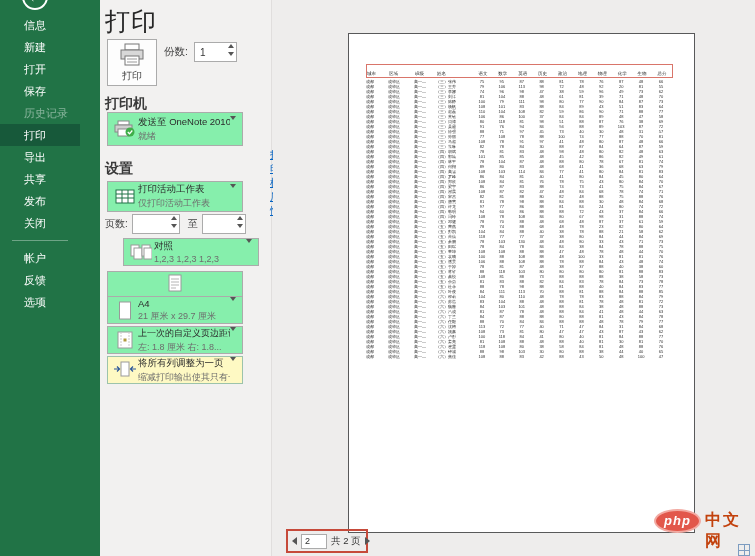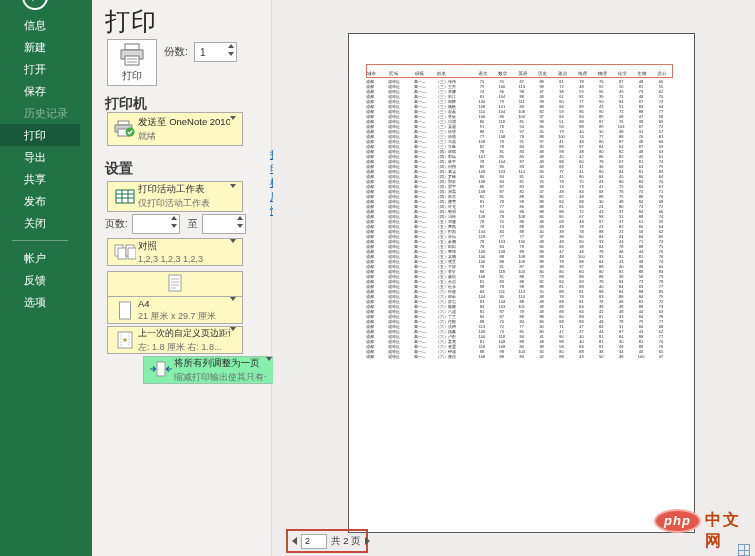--- a/index.html
+++ b/index.html
@@ -1,20 +1,20 @@
 <!DOCTYPE html>
 <html><head>
 <meta charset="utf-8">
 <style>
   * { margin:0; padding:0; box-sizing:border-box; }
   html,body { width:755px; height:556px; overflow:hidden; font-family:"Liberation Sans",sans-serif; }
   body { position:relative; background:#eeedec; }
 
   
-  .sidebar { position:absolute; left:0; top:0; width:92px; height:556px; background:#217346; overflow:hidden; z-index:5; }
+  .sidebar { position:absolute; left:0; top:0; width:100px; height:556px; background:#217346; overflow:hidden; z-index:5; }
   .back-circle { position:absolute; left:22px; top:-16px; width:26px; height:26px; border:2px solid #fff; border-radius:50%; color:#fff; font-size:13px; text-align:center; line-height:24px; }
   .side-items { position:absolute; top:14px; left:0; width:80px; }
   .side-item { height:22px; line-height:22px; padding-left:24px; color:#fff; font-size:11px; cursor:pointer; white-space:nowrap; }
   .side-item.active { background:#17593a; }
   .side-item.dimmed { color:rgba(255,255,255,0.45); }
   .side-divider { height:1px; background:rgba(255,255,255,0.35); margin:6px 12px 6px 12px; }
 
   
   .panel { position:absolute; left:80px; top:0; width:192px; height:556px; background:#f2f1f0; border-right:1px solid #e0dedd; }
   .pg-title { position:absolute; left:25px; top:5px; font-size:25px; color:#262626; font-weight:500; letter-spacing:1px; }
@@ -26,27 +26,27 @@
   .copies-row .lbl { font-size:10.5px; color:#444; margin-right:6px; }
   .spin-box { position:relative; width:43px; height:20px; background:#fff; border:1px solid #ababab; font-size:10px; color:#333; }
   .spin-box .val { position:absolute; left:5px; top:4px; }
   .spin-arrows { position:absolute; right:2px; top:1px; display:flex; flex-direction:column; gap:4px; align-items:center; }
   .tri-up { width:0; height:0; border-left:3px solid transparent; border-right:3px solid transparent; border-bottom:4px solid #555; }
   .tri-dn { width:0; height:0; border-left:3px solid transparent; border-right:3px solid transparent; border-top:4px solid #555; }
 
   .sect-hd { position:absolute; left:25px; font-size:14px; font-weight:600; color:#3b3b3b; }
   .info-ic { position:absolute; left:232px; width:11px; height:11px; border:1px solid #b0b0b0; border-radius:50%; color:#b0b0b0; font-size:8px; line-height:10px; text-align:center; font-style:italic; }
 
-  .dd { position:absolute; left:27px; width:136px; background:#fef9c3; border:1px solid #ababab; display:flex; align-items:center; padding:2px 4px 2px 4px; cursor:pointer; }
+  .dd { position:absolute; left:27px; width:136px; background:#86efac; border:1px solid #ababab; display:flex; align-items:center; padding:2px 4px 2px 4px; cursor:pointer; }
   .dd .ic { width:26px; flex:0 0 26px; display:flex; justify-content:center; }
   .dd .txt { flex:1; overflow:hidden; }
   .dd .t1 { font-size:9.5px; color:#2b2b2b; white-space:nowrap; }
   .dd .t2 { font-size:9px; color:#6d6d6d; white-space:nowrap; margin-top:1px; }
   .dd .caret { flex:0 0 8px; }
-  .dd.sel { background:#86efac; border-color:#9cc3ab;margin-left:36px; }
+  .dd.sel { background:#fef9c3; border-color:#9cc3ab; }
 
   .pages-row { position:absolute; left:25px; top:214px; display:flex; align-items:center;text-align:right; }
   .pages-row .lbl { font-size:10px; color:#444; margin-right:4px; }
 
   .blue-link { position:absolute; font-size:10px; color:#0563c1; text-decoration:underline; cursor:pointer; }
 
   
   .preview { position:absolute; left:273px; top:0; width:482px; height:556px; background:#eeedec; }
   .page { position:absolute; left:348px; top:33px; width:347px; height:500px; background:#fff; border:1px solid #58595a; z-index:1; }
 
@@ -172,21 +172,21 @@
     <span class="lbl" style="margin:0 4px 0 8px;">至</span>
     <div class="spin-box" style="width:44px;">
       <span class="val"></span>
       <span class="spin-arrows">
           <span class="tri-up"></span>
           <span class="tri-dn"></span>
         </span>
     </div>
   </div>
 
-  <div class="dd" style="top:238px; height:28px;">
+  <div class="dd" style="top:238px; height:28px;margin-left:16px;">
     <span class="ic">
       <svg width="22" height="17" viewBox="0 0 22 17">
         <rect x="1" y="1" width="8" height="11" fill="#fff" stroke="#9a9a9a"></rect>
         <rect x="4" y="4" width="8" height="11" fill="#fff" stroke="#9a9a9a"></rect>
         <rect x="12" y="1" width="8" height="11" fill="#fff" stroke="#9a9a9a"></rect>
         <rect x="14" y="4" width="8" height="11" fill="#fff" stroke="#9a9a9a"></rect>
       </svg>
     </span>
     <span class="txt">
       <div class="t1">对照</div>

